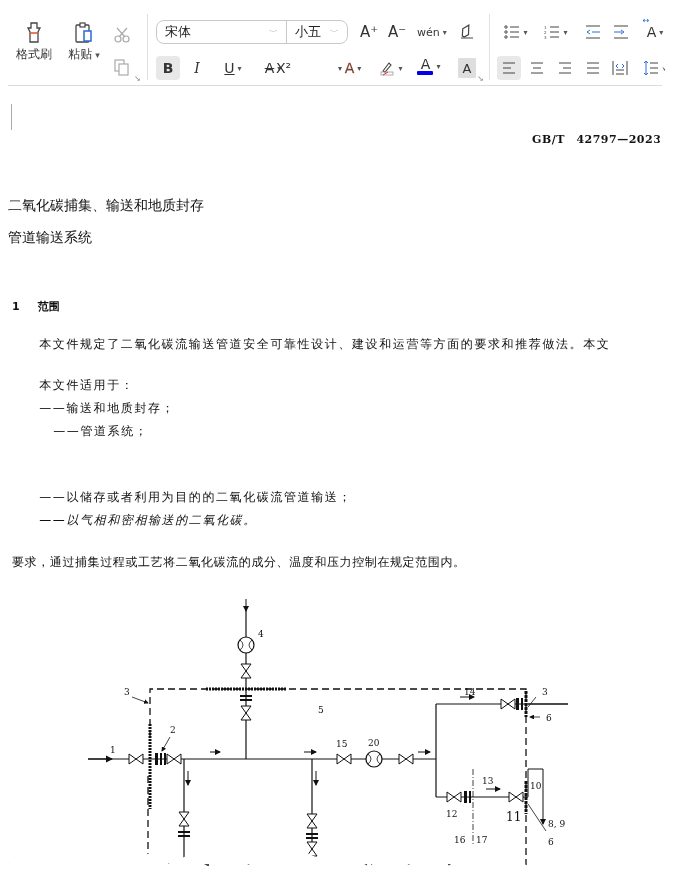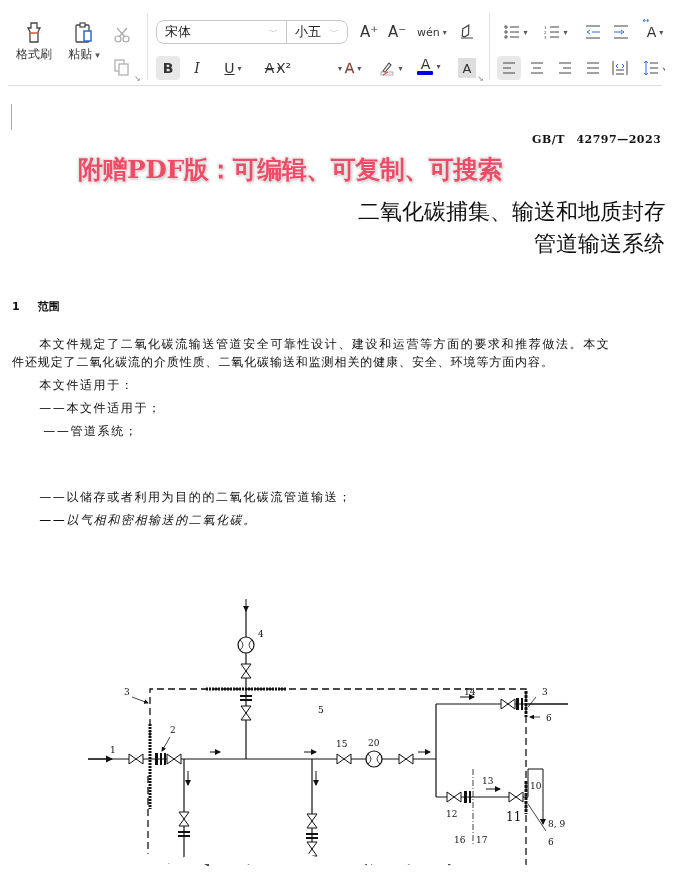--- a/index.html
+++ b/index.html
@@ -29,21 +29,21 @@
   .tbtn { position: absolute; height: 24px; display: flex; align-items: center; justify-content: center; font-size: 14px; color: #333; border-radius: 4px; cursor: pointer; }
   .tbtn.active { background: #e8e8e8; }
   .tbtn .dd { font-size: 8px; margin-left: 3px; color: #555; }
 
   
   .doc { position: absolute; left: 0; top: 79px; width: 100%; height: 790px; }
   .cursor-mark { position: absolute; left: 3px; top: 17px; width: 1px; height: 26px; background: #aaa; }
   .std-no { position: absolute; left: 524px; top: 45px; font-family: "DejaVu Serif", serif; font-weight: bold; font-size: 11px; letter-spacing: 0.5px; color: #111; }
   .promo { position: absolute; left: 70px; top: 66px; font-family: "DejaVu Serif", serif; font-weight: bold; font-size: 25px; color: #ec4c66;
            text-shadow: 0 0 2px #fff, 0 0 4px #fff, 1px 1px 3px rgba(0,0,0,0.45), -1px -1px 2px rgba(0,0,0,0.2); letter-spacing: -0.5px; white-space: nowrap; }
-  .doc-title { position: absolute; left: 0; width: 658px; text-align: right; font-size: 22px; color: #111; }
+  .doc-title { position: absolute; left: 0; width: 658px; text-align: left; font-size: 14px; color: #111; }
   .section-h { position: absolute; left: 4px; top: 212px; font-size: 11px; font-weight: bold; color: #111; }
   .section-h span { margin-right: 18px; }
   .para { position: absolute; font-size: 12px; color: #111; line-height: 18px; white-space: nowrap; letter-spacing: 1.6px; }
 
   .figure { position: absolute; left: 80px; top: 512px; width: 480px; height: 290px; }
 </style>
 </head>
 <body>
 
 <div class="page-wrap">
@@ -246,35 +246,34 @@
           <line x1="7" y1="8" x2="15" y2="8" stroke="#444"></line>
           <line x1="7" y1="13" x2="15" y2="13" stroke="#444"></line>
         </svg>
       <span class="dd">▾</span>
     </div>
   </div>
 
   <div class="doc">
     <div class="cursor-mark"></div>
     <div class="std-no">GB/T　42797—2023</div>
-    <div class="promo">附赠PDF版：可编辑、可复制、可搜索</div>
     <div class="doc-title" style="top:110px;">二氧化碳捕集、输送和地质封存</div>
     <div class="doc-title" style="top:142px;">管道输送系统</div>
 
     <div class="section-h">
       <span>1</span><span>范围</span>
     </div>
 
     <div class="para" style="left:4px;top:248px;">　　本文件规定了二氧化碳流输送管道安全可靠性设计、建设和运营等方面的要求和推荐做法。本文</div>
-    <div class="para" style="left:4px;top:266px;letter-spacing:0.9px;">件还规定了二氧化碳流的介质性质、二氧化碳输送和监测相关的健康、安全、环境等方面内容。</div>
     <div class="para" style="left:4px;top:289px;">　　本文件适用于：</div>
-    <div class="para" style="left:4px;top:312px;">　　——本文件适用于；</div>
-    <div class="para" style="left:8px;top:335px;">　　——管道系统；</div>
+    <div class="para" style="left:4px;top:312px;">　　——输送和地质封存；</div>
+    <div class="para" style="left:18px;top:335px;">　　——管道系统；</div>
     <div class="para" style="left:4px;top:401px;">　　——以储存或者利用为目的的二氧化碳流管道输送；</div>
     <div class="para" style="left:4px;top:424px;font-style:italic;">　　——以气相和密相输送的二氧化碳。</div>
+    <div class="para" style="left:4px;top:466px;letter-spacing:0.6px;">要求，通过捕集过程或工艺将二氧化碳流的成分、温度和压力控制在规定范围内。</div>
 
     <div class="figure">
       <svg width="480" height="290" viewBox="0 0 480 290" font-family="DejaVu Serif, serif" font-size="9" fill="#111">
         <defs>
           <g id="valve">
               <path d="M-7,-5 L7,5 L7,-5 L-7,5 Z" fill="#fff" stroke="#111" stroke-width="1"></path>
             </g>
           <g id="vvalve">
               <path d="M-5,-7 L5,7 L-5,7 L5,-7 Z" fill="#fff" stroke="#111" stroke-width="1"></path>
             </g>

